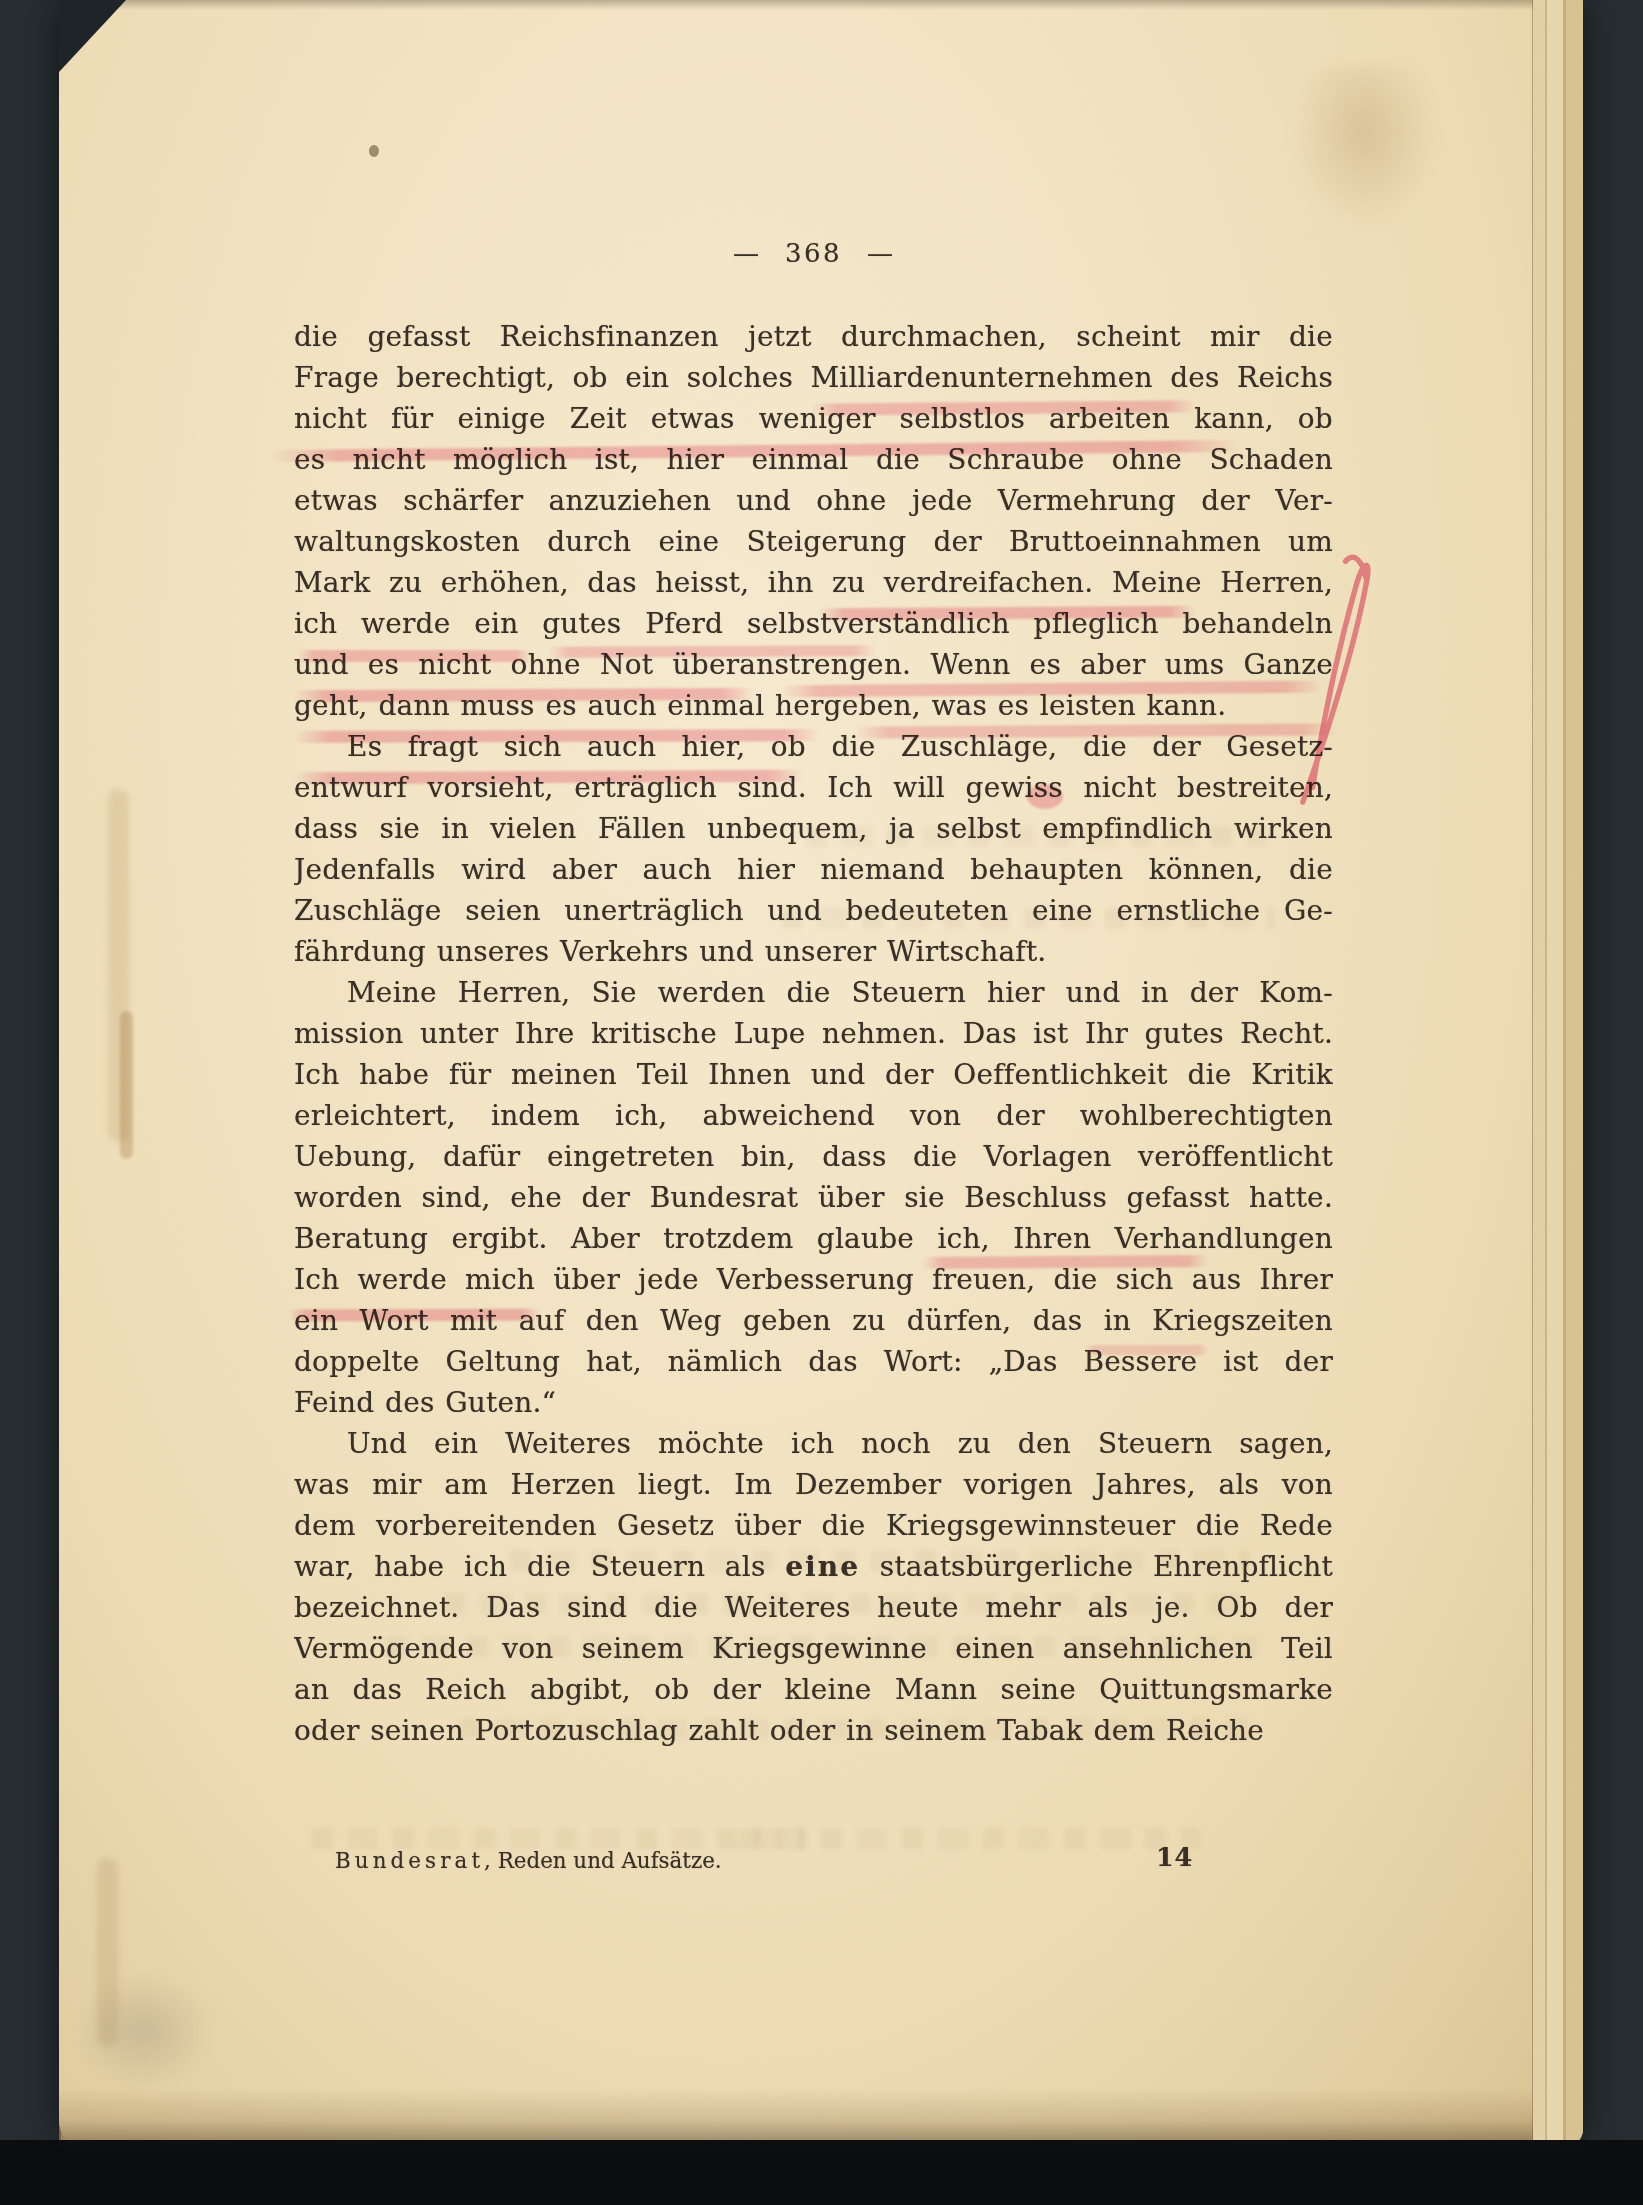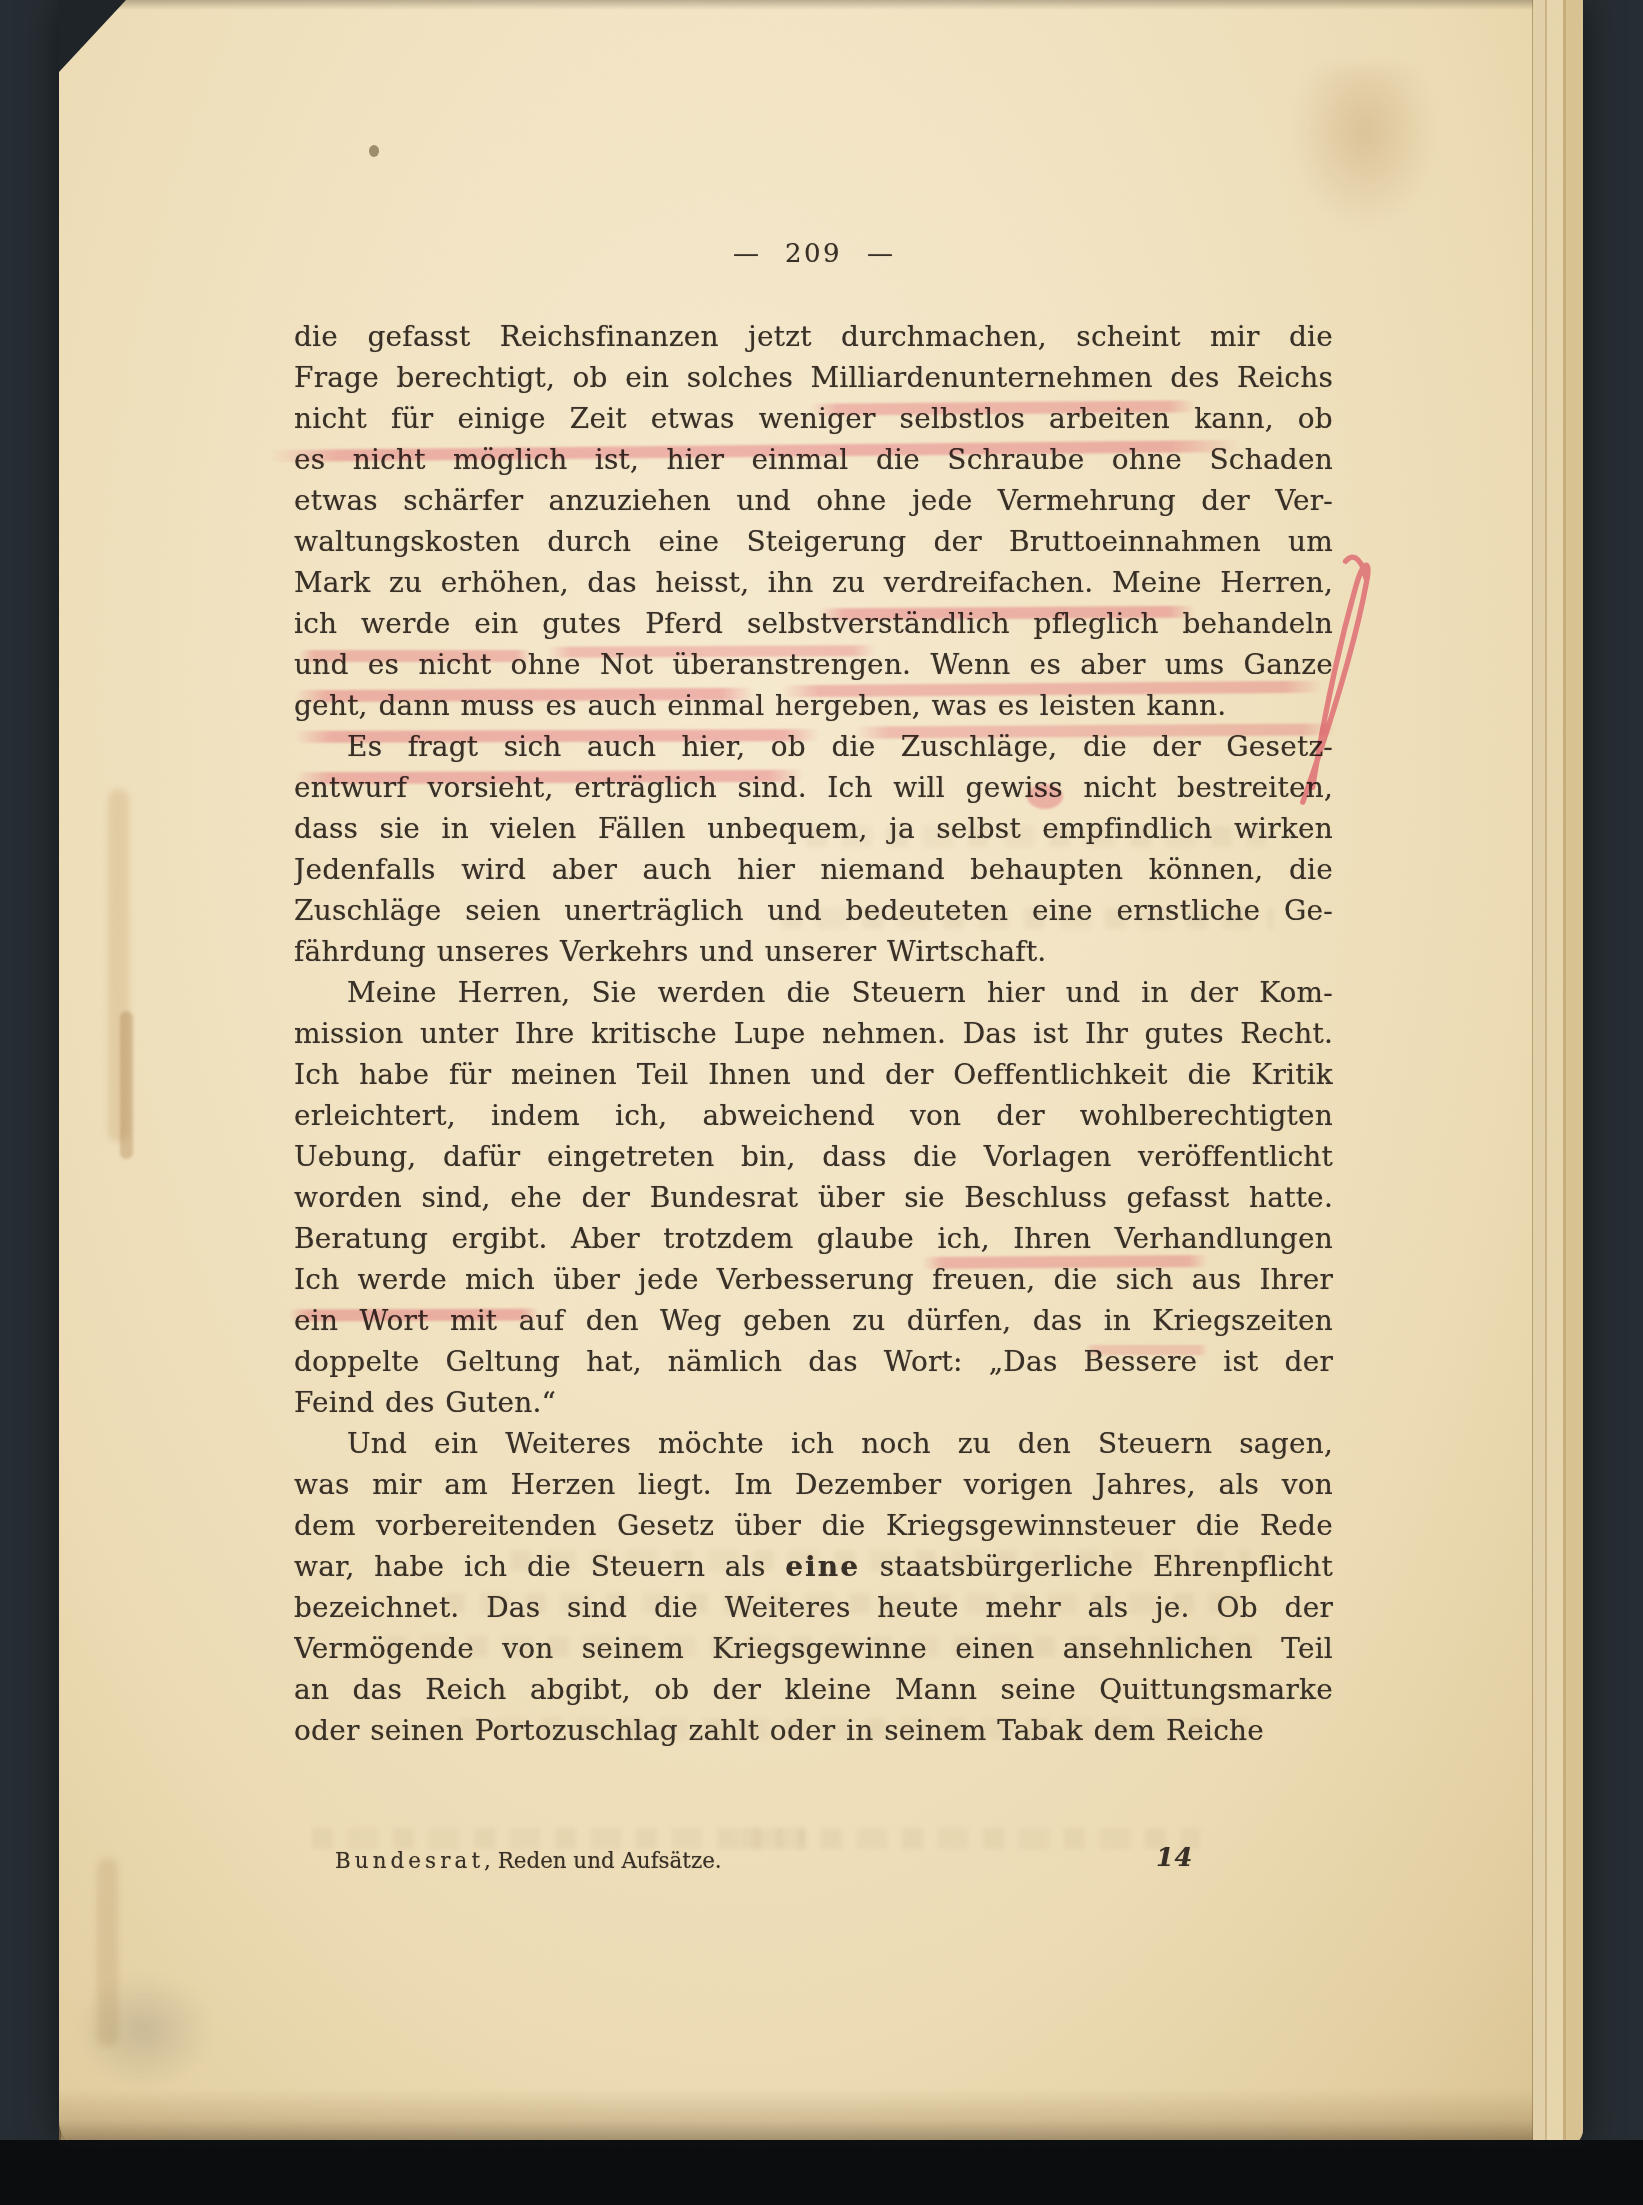--- a/index.html
+++ b/index.html
@@ -58,21 +58,21 @@
   }
   .line{
     text-align:justify;text-align-last:justify;
     height:41px;overflow:hidden;white-space:normal;
   }
   .line.indent{padding-left:53px;}
   .line.end{text-align-last:left;}
   .line .em{font-weight:bold;letter-spacing:2.1px;}
   .footer-sig{position:absolute;left:335px;top:1848px;font-size:21.4px;}
   .footer-sig .spaced{letter-spacing:4.1px;}
-  .footer-num{position:absolute;left:1156px;top:1842px;font-size:25.5px;font-weight:bold;letter-spacing:0.8px;font-style:italic;}
+  .footer-num{position:absolute;left:1156px;top:1842px;font-size:25.5px;font-weight:bold;letter-spacing:0.8px;}
 
   
   .annotations{position:absolute;left:0;top:0;width:1644px;height:2205px;pointer-events:none;}
   .pink-underline{
     position:absolute;border-radius:7.4px;mix-blend-mode:multiply;filter:blur(1.1px);
     background:linear-gradient(90deg,rgba(240,125,157,0) 0%,rgba(240,125,157,.9) 7%,
                rgba(240,125,157,.9) 93%,rgba(240,125,157,0) 100%);
   }
   .pink-dot{
     position:absolute;border-radius:50%;background:#f08aa5;mix-blend-mode:multiply;filter:blur(1.2px);
@@ -109,21 +109,21 @@
 
 <div class="stain" style="left:1290px;top:66px;width:148px;height:164px;filter:blur(5.8px);
             background:radial-gradient(ellipse at 50% 40%,rgba(176,134,82,.30),rgba(176,134,82,0) 70%);"></div>
 <div class="stain" style="left:369px;top:145px;width:10px;height:11.5px;border-radius:50%;background:rgba(90,70,40,.55);filter:blur(0.5px);"></div>
 <div class="stain" style="left:108px;top:789px;width:21.4px;height:353px;border-radius:10px;background:rgba(164,120,60,.18);filter:blur(3.3px);"></div>
 <div class="stain" style="left:120px;top:1011px;width:13px;height:148px;border-radius:6.6px;background:rgba(150,100,45,.28);filter:blur(1.6px);"></div>
 <div class="stain" style="left:97px;top:1858px;width:21.4px;height:189px;border-radius:10px;background:rgba(150,110,60,.16);filter:blur(3.3px);"></div>
 <div class="stain" style="left:74px;top:1973px;width:140px;height:115px;border-radius:50%;background:radial-gradient(rgba(80,80,80,.18),rgba(80,80,80,0) 70%);filter:blur(4.1px);"></div>
 
 <div class="header-row ink">
-  <span>—</span><span class="num">209</span><span>—</span>
+  <span>—</span><span class="num">368</span><span>—</span>
 </div>
 
 <div class="body-lines ink">
     <div class="line">die gefasst Reichsfinanzen jetzt durchmachen, scheint mir die</div>
     <div class="line">Frage berechtigt, ob ein solches Milliardenunternehmen des Reichs</div>
     <div class="line">nicht für einige Zeit etwas weniger selbstlos arbeiten kann, ob</div>
     <div class="line">es nicht möglich ist, hier einmal die Schraube ohne Schaden</div>
     <div class="line">etwas schärfer anzuziehen und ohne jede Vermehrung der Ver-</div>
     <div class="line">waltungskosten durch eine Steigerung der Bruttoeinnahmen um</div>
     <div class="line">Mark zu erhöhen, das heisst, ihn zu verdreifachen. Meine Herren,</div>

